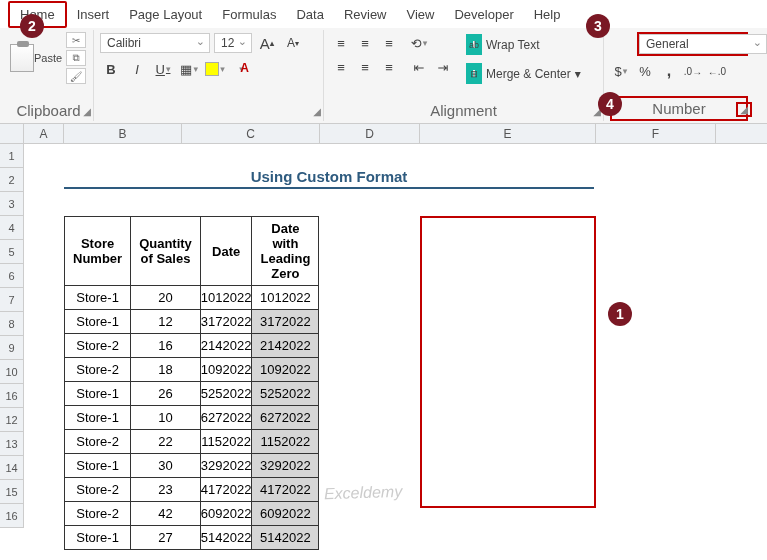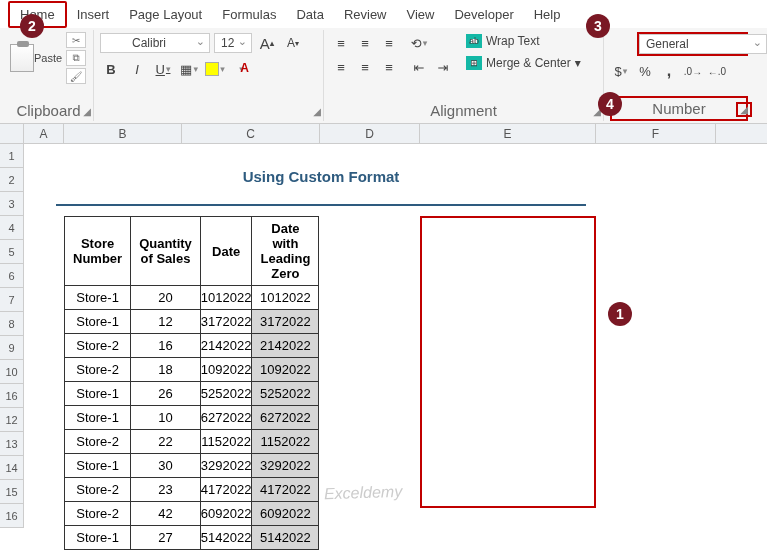--- a/index.html
+++ b/index.html
@@ -19,61 +19,61 @@
 .launcher.boxed { border: 2px solid #c00000; padding: 0 2px; }
 
 .clip-body { display: flex; gap: 4px; align-items: center; }
 .paste-big { display: flex; flex-direction: row; align-items: center; font-size: 11px; color: #444; }
 .paste-icon { width: 24px; height: 28px; border: 1px solid #aaa; background: linear-gradient(#fff,#eee); position: relative; }
 .paste-icon::before { content:""; position:absolute; top:-4px; left:6px; width:12px; height:6px; background:#999; border-radius:2px; }
 .mini-col { display:flex; flex-direction:column; gap:2px; }
 .mini-btn { width:20px; height:16px; border:1px solid #ccc; background:#fff; font-size:10px; display:flex; align-items:center; justify-content:center; color:#666; }
 
 .font-body { display:flex; flex-direction:column; gap:4px; }
-.font-row { display:flex; gap:4px; align-items:center;text-align:center; }
+.font-row { display:flex; gap:4px; align-items:center; }
 .combo { border:1px solid #ccc; background:#fff; font-size:12px; padding:2px 18px 2px 6px; position:relative; color:#444; }
 .combo::after { content:"⌄"; position:absolute; right:4px; top:1px; color:#888; font-size:11px; }
 .font-name { width: 110px; }
 .font-size { width: 38px; }
 .btn { width:22px; height:22px; display:flex; align-items:center; justify-content:center; font-size:13px; color:#444; border:1px solid transparent; }
 .btn .dd { font-size:9px; margin-left:1px; color:#888; }
 .b-bold { font-weight:bold; }
 .b-italic { font-style:italic; }
 .b-under { text-decoration:underline; }
 .swatch-fill { width:14px; height:14px; background:#ffff00; border:1px solid #aaa; }
 .swatch-font { width:14px; height:3px; background:#c00000; position:relative; }
 .swatch-font::before { content:"A"; position:absolute; top:-14px; left:2px; font-size:12px; color:#c00000; font-weight:bold; }
 
 .align-body { display:flex; gap:8px; }
 .align-grid { display:grid; grid-template-columns:repeat(3,22px); grid-template-rows:repeat(2,22px); gap:2px; }
 .indent-col { display:flex; flex-direction:column; gap:2px; }
 .wrap-merge { display:flex; flex-direction:column; gap:4px; font-size:12px; color:#444; }
 .wm-btn { display:flex; align-items:center; gap:4px; padding:2px 4px; }
-.wm-icon { width:16px; height:14px; border:5px solid #14b8a6; font-size:9px; display:flex; align-items:center; justify-content:center; }
+.wm-icon { width:16px; height:21px; border:7px solid #14b8a6; font-size:9px; display:flex; align-items:center; justify-content:center; }
 
 .num-body { display:flex; flex-direction:column; gap:4px; }
 .num-format { border:2px solid #c00000;margin-left:27px; }
 .num-format .combo { width: 128px; }
 .num-row { display:flex; gap:2px; }
 
 
 .badge { position:absolute; width:24px; height:24px; border-radius:50%; background:#7a1824; color:#fff; font-weight:bold; display:flex; align-items:center; justify-content:center; font-size:14px; z-index:10; }
 
 
 .sheet { position:relative; }
 .col-headers { display:flex; background:#eef1f4; border-bottom:1px solid #ccc; height:20px; }
 .rowhdr-spacer { width:24px; border-right:1px solid #ccc; }
 .ch { border-right:1px solid #ccc; font-size:12px; color:#555; text-align:center; line-height:20px; }
 .grid-body { display:flex; }
 .row-headers { width:24px; background:#eef1f4; border-right:1px solid #ccc; }
 .rh { height:24px; border-bottom:1px solid #ccc; font-size:11px; color:#555; text-align:center; line-height:24px; }
 .cells { position:relative; }
 
 
-.title { position:absolute; left:32px; top:24px; width:530px; text-align:center; font-weight:bold; font-size:15px; color:#2e5b7f; border-bottom:2px solid #2e5b7f; padding-bottom:19px; }
+.title { position:absolute; left:40px; top:24px; width:530px; text-align:center; font-weight:bold; font-size:15px; color:#2e5b7f; border-bottom:2px solid #2e5b7f; padding-bottom:2px; }
 .dtable { position:absolute; left:40px; top:72px; border-collapse:collapse; }
 .dtable th, .dtable td { border:1.5px solid #333; text-align:center; font-size:13px; height:24px; }
 .dtable th { background:#fff; font-weight:bold; padding:4px 8px; }
 .col-a { width:118px; }
 .col-b { width:138px; }
 .col-c { width:100px;margin-left:25px; }
 .col-d { width:176px; }
 .sel-col td:last-child { background:#d6d6d6; }
 .sel-col tr:first-child td:last-child { background:#fff; }
 .sel-box { position:absolute; border:2px solid #c00000; pointer-events:none; }

